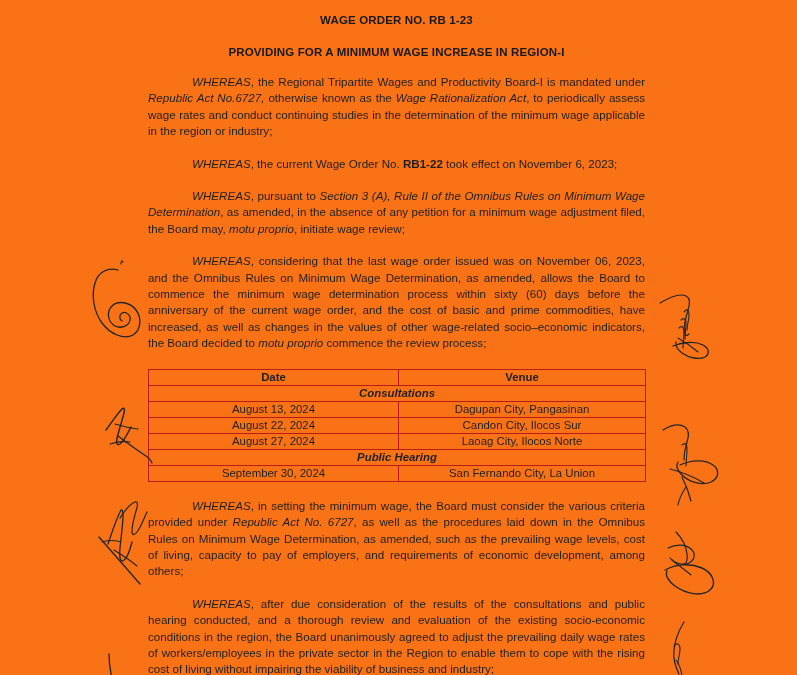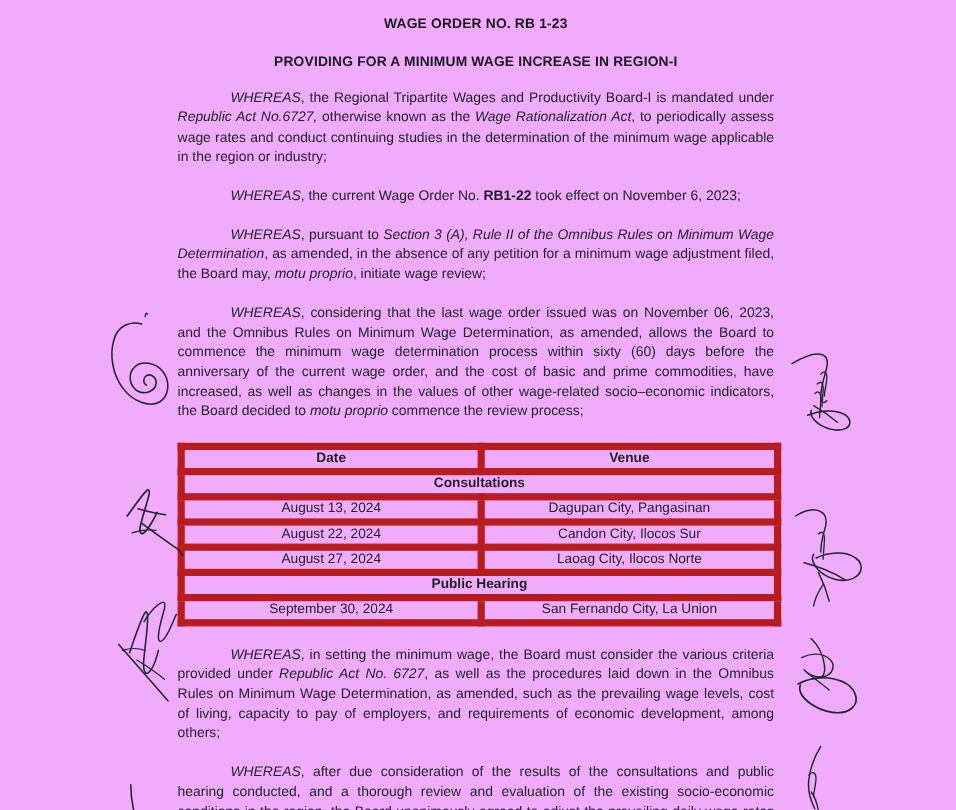--- a/index.html
+++ b/index.html
@@ -6,21 +6,21 @@
   html, body {
     margin: 0;
     padding: 0;
     background: #ffffff;
   }
   #page {
     position: relative;
     width: 797px;
     height: 675px;
     overflow: hidden;
-    background: #f0abfc;
+    background: #f97316;
     font-family: "Liberation Sans", sans-serif;
     color: #1b1b1b;
   }
 
   
   #content {
     position: absolute;
     left: 148px;
     top: 0;
     width: 497px;
@@ -52,30 +52,30 @@
   
   #schedule-table {
     border-collapse: collapse;
     width: 497px;
     margin-top: 17px;
     font-size: 11.4px;
     color: #1d2023;
     table-layout: fixed;
   }
   #schedule-table td, #schedule-table th {
-    border: 6px solid #b91c1c;
+    border: 1px solid #b91c1c;
     height: 15px;
     padding: 0 4px;
     text-align: center;
     vertical-align: middle;
     line-height: 14px;
     font-weight: normal;
   }
   #schedule-table th { font-weight: bold; }
-  #schedule-table .section-row td { font-weight: bold; }
+  #schedule-table .section-row td { font-weight: bold; font-style: italic; }
   #schedule-table col.c1 { width: 250px; }
   #schedule-table col.c2 { width: 247px; }
 
   
   .sig {
     position: absolute;
     pointer-events: none;
   }
   .sig svg { display: block; overflow: visible; }
   .sig path {

